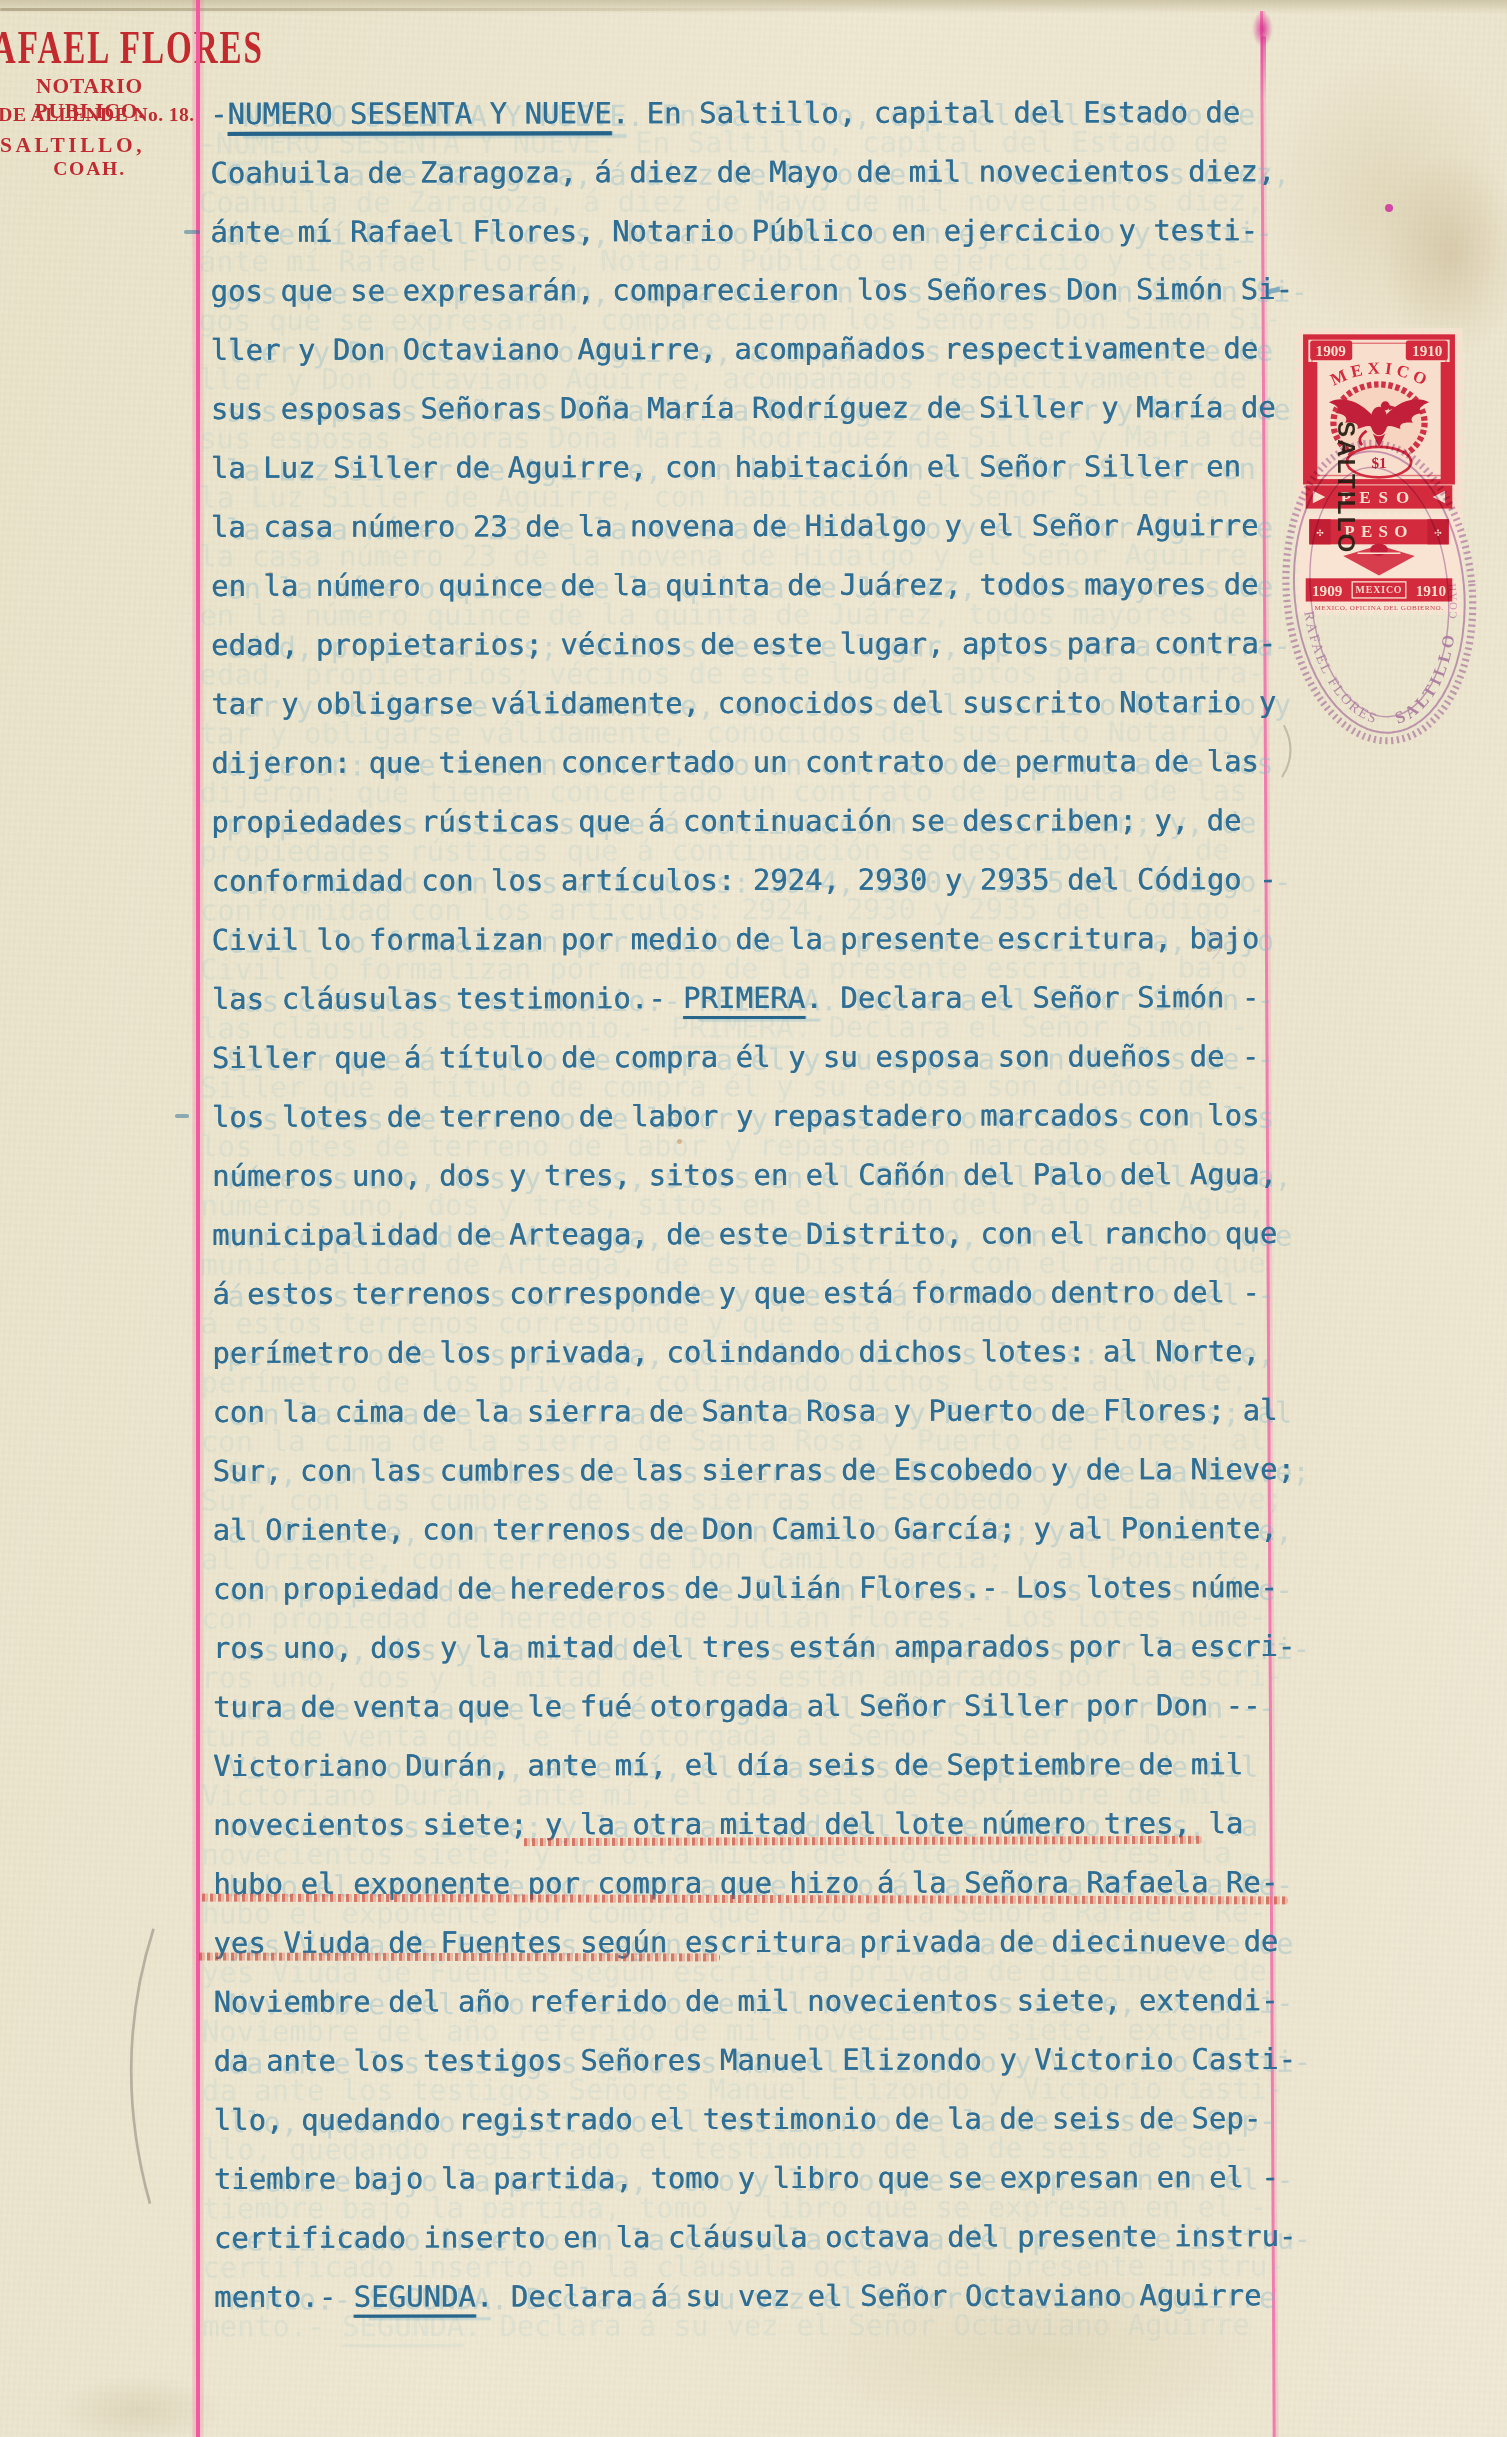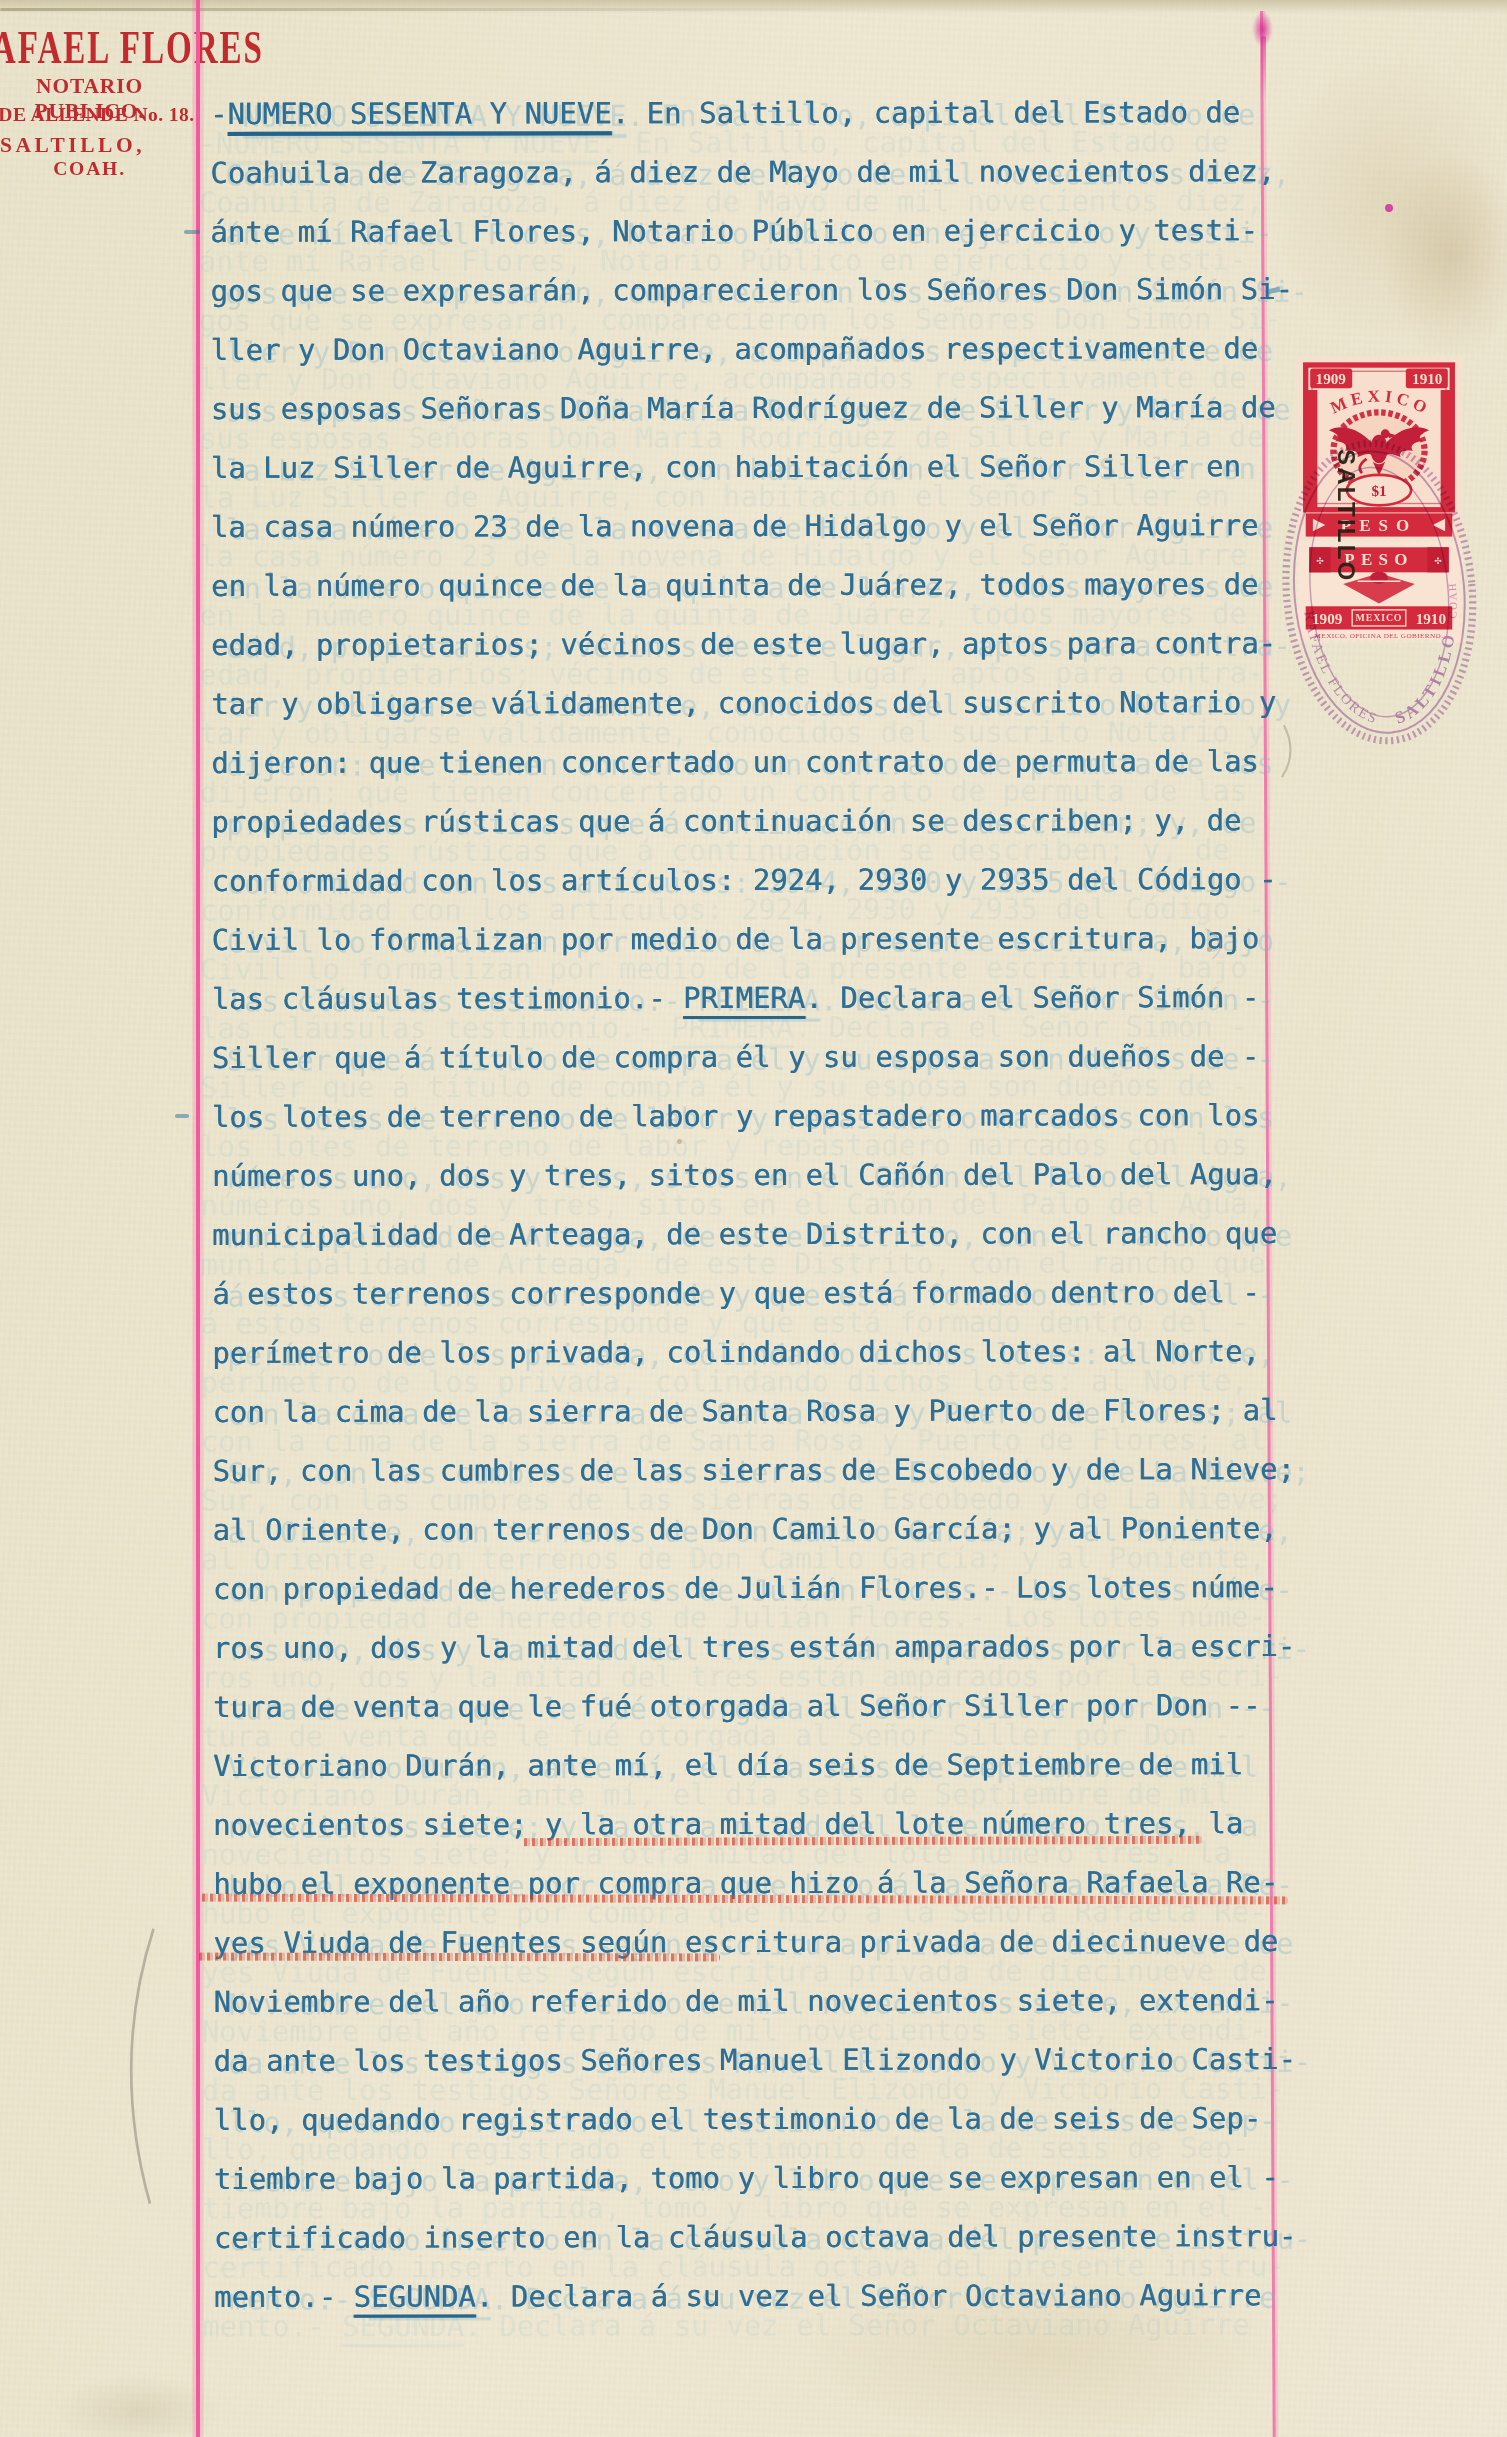--- a/index.html
+++ b/index.html
@@ -58,21 +58,21 @@
 
   
   .ann{position:absolute;inset:0;pointer-events:none;}
   .red-ul{position:absolute;height:8px;border-radius:3.6px;opacity:.92;filter:blur(0.3px);
     background:repeating-linear-gradient(90deg,rgba(206,62,48,0) 0 1.8px,rgba(206,62,48,.72) 1.8px 5.4px,rgba(224,110,90,.40) 5.4px 8px);}
   .margin-dash{position:absolute;height:3.6px;border-radius:1.8px;background:rgba(45,110,150,.5);}
   .magenta-dot{position:absolute;left:1385px;top:204px;width:8px;height:8px;border-radius:50%;background:rgba(207,47,158,.85);}
   .blue-tick{position:absolute;left:1268px;top:288px;width:11.6px;height:4.5px;background:rgba(63,133,176,.6);transform:rotate(-12deg);}
 
   
-  .stamp{position:absolute;left:1295px;top:356px;width:168px;height:287px;}
+  .stamp{position:absolute;left:1295px;top:328px;width:168px;height:287px;}
   .stamp svg{display:block;}
   
   .seal{position:absolute;left:1248px;top:418px;width:268px;height:366px;mix-blend-mode:multiply;opacity:.78;}
 </style>
 </head>
 <body>
 
 <div class="texture"></div>
 <div class="top-edge"></div>
 <div class="top-edge-line"></div>

